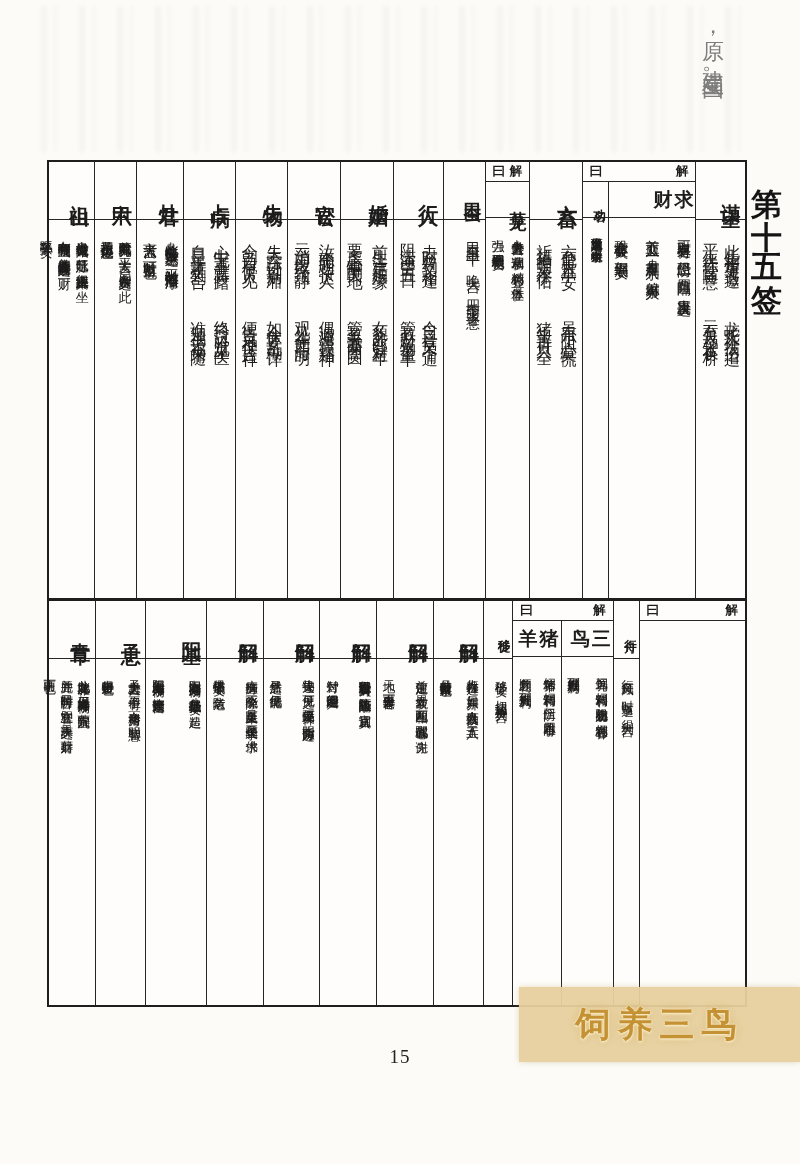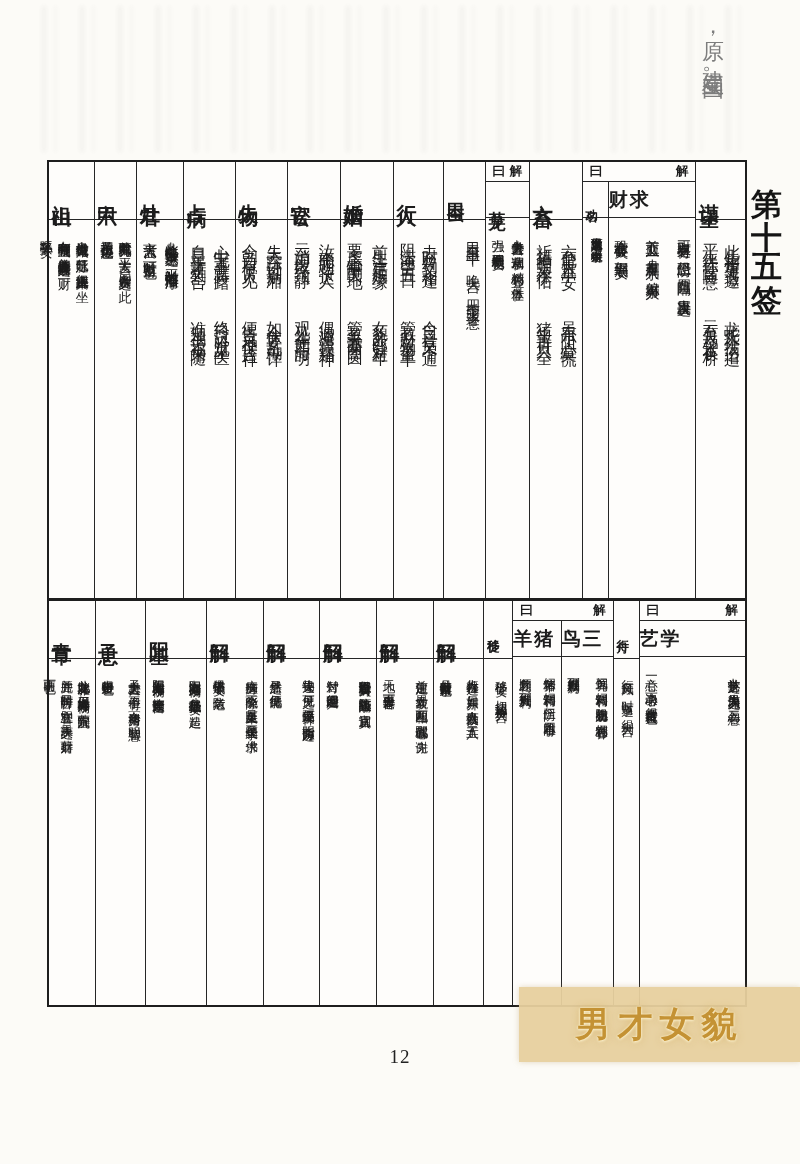--- a/index.html
+++ b/index.html
@@ -11,21 +11,21 @@
   font-size:22px;letter-spacing:3px;line-height:1.95;color:#7d7d7d}
 .title{position:absolute;top:164px;right:13px;writing-mode:vertical-rl;text-orientation:upright;
   font-size:31px;font-weight:bold;letter-spacing:32px;color:#141414}
 .table{position:absolute;left:47px;top:160px;width:700px;z-index:1}
 .band{display:flex;flex-direction:row-reverse;border:2.4px solid #1e1e1e;background:rgba(255,255,255,.55)}
 .band.top{height:440px}
 .band.bot{height:408px;margin-top:-1px}
 .col,.bgroup{display:flex;flex-direction:column;min-width:0}
 .band>div{border-left:1.7px solid #262626}
 .band>div:last-child{border-left:none}
-.hcell{height:58px;border-bottom:1.9px solid #262626;display:flex;align-items:center;justify-content:flex-start;flex:none}
+.hcell{height:58px;border-bottom:1.9px solid #262626;display:flex;align-items:center;justify-content:flex-end;flex:none}
 .h36{height:36px}
 .vhead{writing-mode:vertical-rl;text-orientation:upright;font-size:20px;font-weight:bold;letter-spacing:3px}
 .vhead.sm{font-size:12.5px;letter-spacing:1px}
 .hhead{font-size:19px;font-weight:bold;letter-spacing:2px;white-space:nowrap}
 .strip{height:20px;flex:none;border-bottom:1.9px solid #262626;display:flex;justify-content:space-between;align-items:center;padding:0 7px;font-size:12.5px;font-weight:bold}
 .subrow{display:flex;flex-direction:row-reverse;flex:1;min-height:0}
 .sub{display:flex;flex-direction:column;min-width:0}
 .sub+.sub{border-right:1.7px solid #262626}
 .vbody{flex:1;writing-mode:vertical-rl;text-orientation:upright;display:flex;flex-direction:column;
   justify-content:space-between;padding:11px 3px;min-height:0}
@@ -208,29 +208,20 @@
   </div>
 
   <div class="band bot">
 
     <div class="bgroup" style="flex:106 0 0">
       <div class="strip">
         <span>曰</span>
         <span>解</span>
       </div>
       <div class="subrow">
-        <div class="sub" style="flex:58 0 0">
-          <div class="hcell h36">
-              <span class="hhead">艺学</span>
-            </div>
-          <div class="vbody bprose">
-            <div class="vline">卜学技艺之卦　为谋为果决之兆　勿三心二意</div>
-            <div class="vline">心一意　下决心学习　定得名师传真艺也</div>
-          </div>
-        </div>
       </div>
     </div>
 
     <div class="col" style="flex:25 0 0">
       <div class="hcell">
           <span class="vhead sm">行舟</span>
         </div>
       <div class="vbody bnarrow">
         <div class="vline">行舟顺风　时运亨通　得利大吉</div>
       </div>
@@ -349,17 +340,17 @@
       <div class="vbody bprose">
         <div class="vline">此地龙脉文雅　但嫌辰已方有峰杀冲伤　葬穴宜沉阳</div>
         <div class="vline">并兜唇　葬时防口舌　宜立胆智　果决葬之　葬后财</div>
         <div class="vline">丁两旺也</div>
       </div>
     </div>
 
   </div>
 </div>
 
-<div class="pageno">12</div>
+<div class="pageno">15</div>
 
 <div class="watermark">
-  <span>男才女貌</span>
+  <span>饲养三鸟</span>
 </div>
 
 </body></html>

